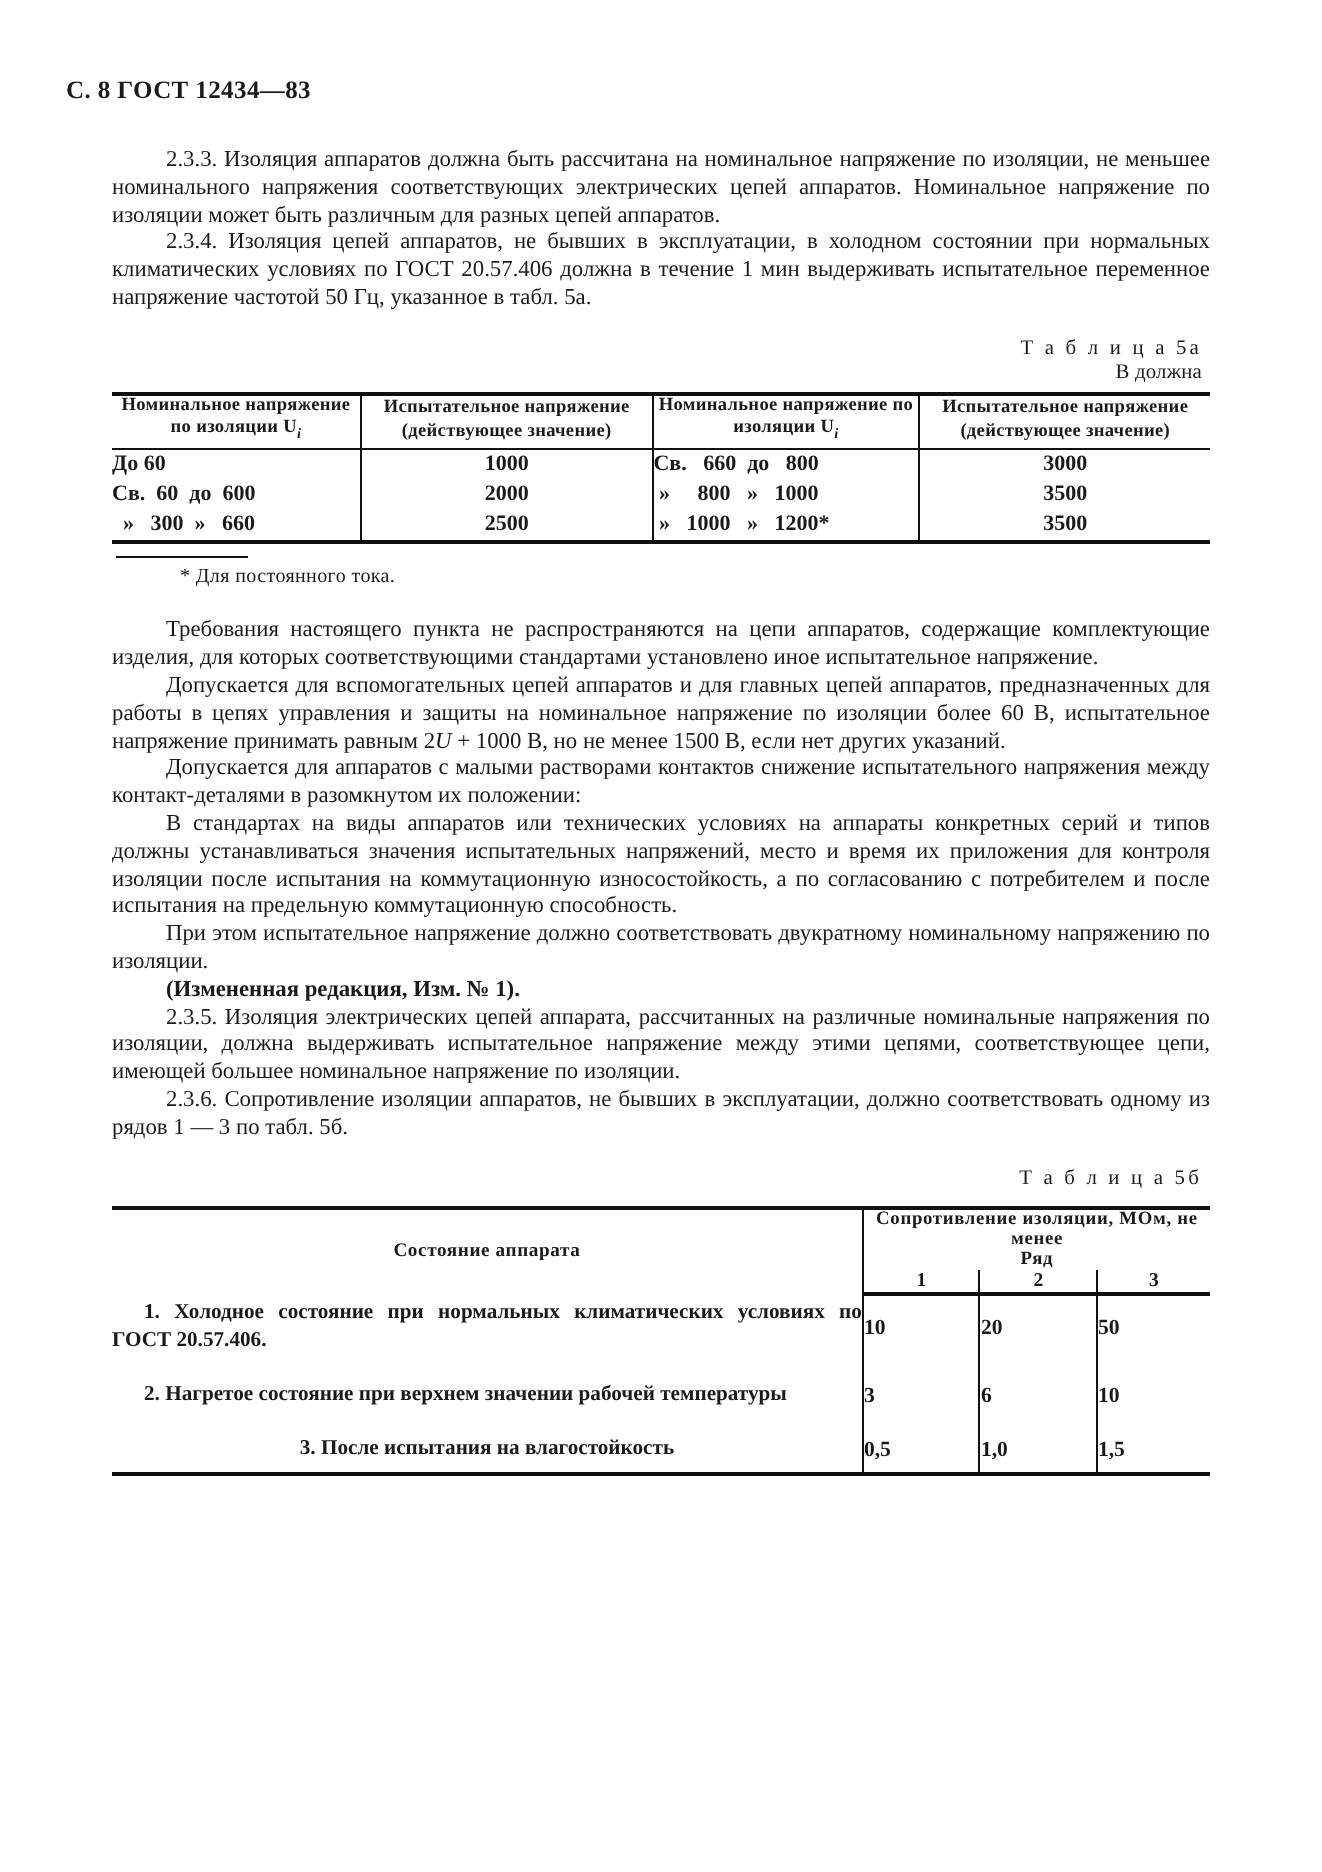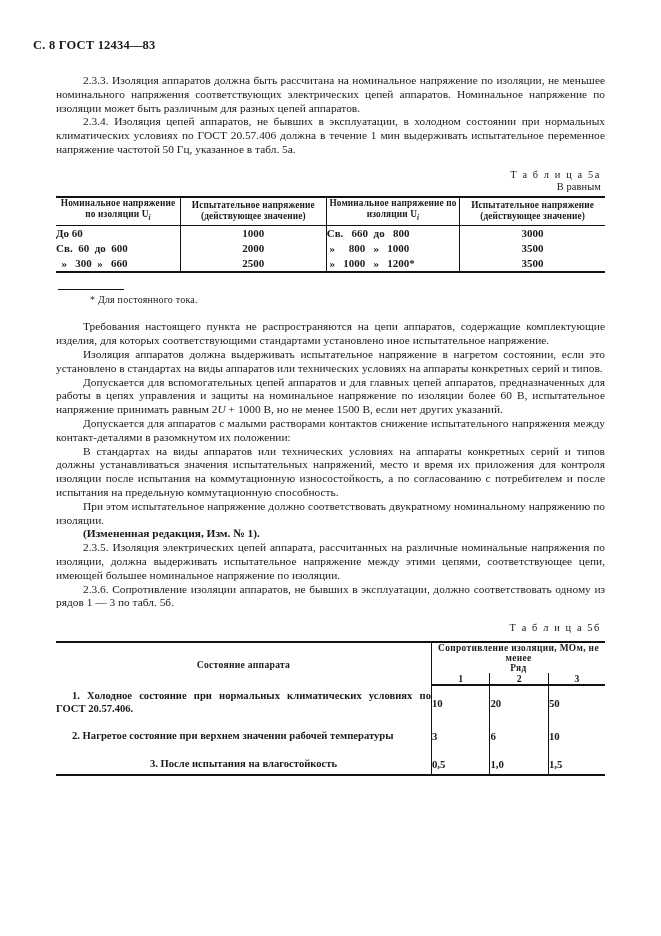--- a/index.html
+++ b/index.html
@@ -114,21 +114,21 @@
   .rng {
     display: block;
     white-space: pre;
     font-size: 11px;
   }
   .val {
     display: block;
     font-size: 11px;
   }
   .footnote-wrap {
-    margin-top: 16px;
+    margin-top: 6px;
     position: relative;
     height: 22px;
   }
   .footnote-rule {
     width: 66px;
     height: 1px;
     background: #111;
     margin-left: 2px;
   }
   .footnote-text {
@@ -188,21 +188,21 @@
 <div class="page">
 
   <div class="header-line">С. 8 ГОСТ 12434—83</div>
 
   <div class="content">
 
     <p class="para">2.3.3.  Изоляция аппаратов должна быть рассчитана на номинальное напряжение по изоляции, не меньшее номинального напряжения соответствующих электрических цепей аппаратов. Номинальное напряжение по изоляции может быть различным для разных цепей аппаратов.</p>
     <p class="para">2.3.4. Изоляция цепей аппаратов, не бывших в эксплуатации, в холодном состоянии при нормальных климатических условиях по ГОСТ 20.57.406 должна в течение 1 мин выдерживать испытательное переменное напряжение частотой 50 Гц, указанное в табл. 5а.</p>
 
     <div class="tbl-caption">Т а б л и ц а  5а</div>
-    <div class="tbl-units">В равным</div>
+    <div class="tbl-units">В должна</div>
 
     <table class="gost">
       <tbody>
           <tr class="tb-top thin-bot">
         <td class="hdr-cell noside-l"><span>Номинальное напряжение по изоляции U</span><span class="sub">i</span></td>
         <td class="hdr-cell">Испытательное напряжение (действующее значение)</td>
         <td class="hdr-cell"><span>Номинальное напряжение по изоляции U</span><span class="sub">i</span></td>
         <td class="hdr-cell noside-r">Испытательное напряжение (действующее значение)</td>
       </tr>
       <tr class="tb-bot">
@@ -231,21 +231,20 @@
       </table>
 
     <div class="footnote-wrap">
       <div class="footnote-rule"></div>
       <div class="footnote-text">*  Для постоянного тока.</div>
     </div>
 
     <div class="spacer-sm"></div>
 
     <p class="para">Требования настоящего пункта не распространяются на цепи аппаратов, содержащие комплектующие изделия, для которых соответствующими стандартами установлено иное испытательное напряжение.</p>
-    <p class="para">Изоляция аппаратов должна выдерживать испытательное напряжение в нагретом состоянии, если это установлено в стандартах на виды аппаратов или технических условиях на аппараты конкретных серий и типов.</p>
 
     <p class="para"><span>Допускается для вспомогательных цепей аппаратов и для главных цепей аппаратов, предназначенных для работы в цепях управления и защиты на номинальное напряжение по изоляции более 60 В, испытательное напряжение принимать равным 2</span><span class="ital">U</span><span> + 1000 В, но не менее 1500 В, если нет других указаний.</span></p>
 
     <p class="para">Допускается для аппаратов с малыми растворами контактов снижение испытательного напряжения между контакт-деталями в разомкнутом их положении:</p>
     <p class="para">В стандартах на виды аппаратов или технических условиях на аппараты конкретных серий и типов должны устанавливаться значения испытательных напряжений, место и время их приложения для контроля изоляции после испытания на коммутационную износостойкость, а по согласованию с потребителем и после испытания на предельную коммутационную способность.</p>
     <p class="para">При этом испытательное напряжение должно соответствовать двукратному номинальному напряжению по изоляции.</p>
     <p class="para bold">(Измененная редакция, Изм. № 1).</p>
     <p class="para">2.3.5. Изоляция электрических цепей аппарата, рассчитанных на различные номинальные напряжения по изоляции, должна выдерживать испытательное напряжение между этими цепями, соответствующее цепи, имеющей большее номинальное напряжение по изоляции.</p>
     <p class="para">2.3.6.  Сопротивление изоляции аппаратов, не бывших в эксплуатации, должно соответствовать одному из рядов 1 — 3 по табл. 5б.</p>
 

